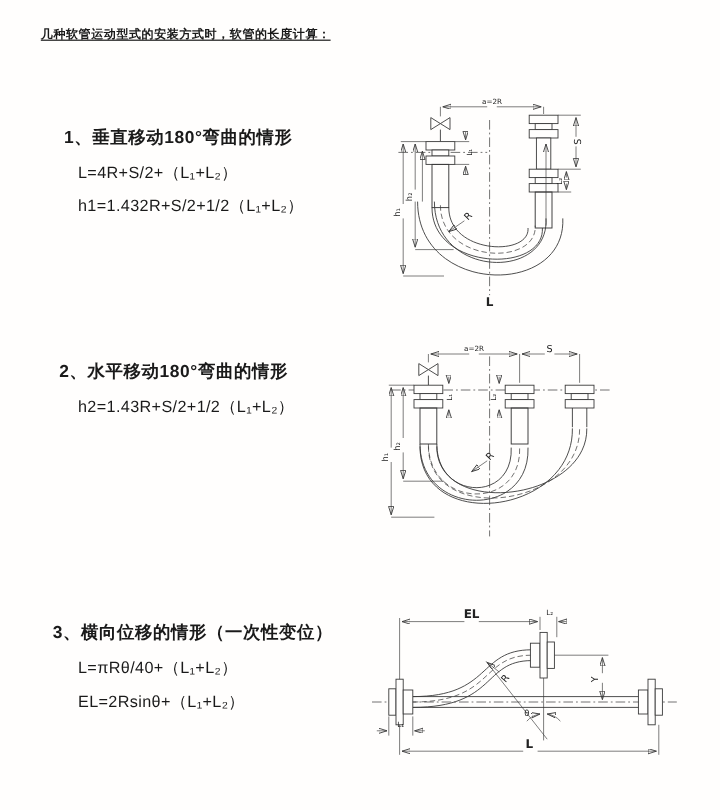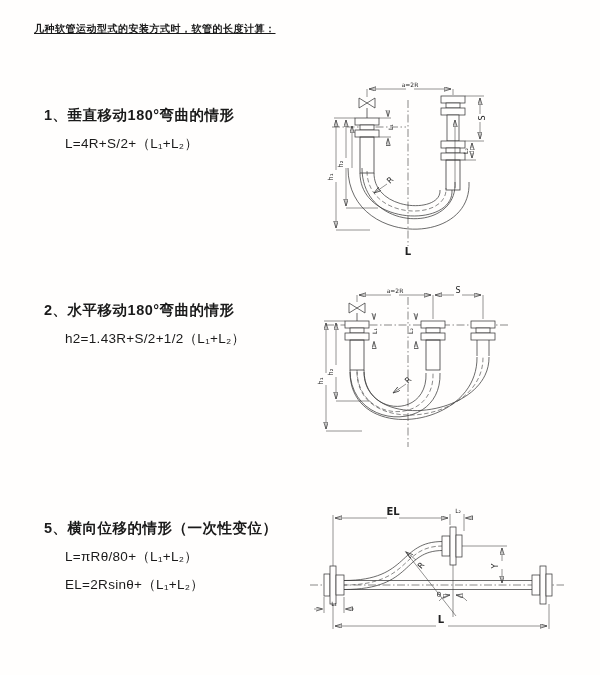--- a/index.html
+++ b/index.html
@@ -5,50 +5,51 @@
   html,body{margin:0;padding:0;}
   body{
     width:600px;height:675px;position:relative;background:#fffefd;
     font-family:"Liberation Sans","DejaVu Sans",sans-serif;color:#1a1a1a;overflow:hidden;
   }
   .page-title{
     position:absolute;top:22px;left:34px;font-size:10px;font-weight:700;letter-spacing:.5px;white-space:nowrap;text-decoration:underline;
   }
   .section{position:absolute;left:44px;}
   .sec1{top:106px;} .sec2{top:301px;} .sec3{top:519px;}
-  .heading{font-size:14.5px;font-weight:700;line-height:18px;white-space:nowrap;letter-spacing:.5px;}
+  .heading{font-size:14.5px;font-weight:700;line-height:18px;white-space:nowrap;letter-spacing:.5px;text-align:center;}
   .formula{font-size:13.5px;font-weight:400;line-height:17px;margin:11px 0 0 21px;white-space:nowrap;letter-spacing:.3px;}
   svg.diag{position:absolute;}
   svg.diag path, svg.diag rect, svg.diag line{stroke:#3a3a3a;fill:none;stroke-width:.75;}
   svg.diag rect.pl{fill:#fffefd;}
   svg.diag rect.braid{stroke-width:.8;}
   svg.diag .cl{stroke-dasharray:8 2.5 1.5 2.5;stroke-width:.6;}
   svg.diag .dash{stroke-dasharray:4.5 2.5;stroke-width:.6;}
   svg.diag .thin{stroke-width:.55;}
   svg.diag text{fill:#222;stroke:none;font-family:"DejaVu Sans",sans-serif;}
   .t6{font-size:6px;} .t7{font-size:7px;} .t8{font-size:8px;} .t10{font-size:10px;font-weight:700;}
 </style>
 </head>
 <body>
 
 <div class="page-title">几种软管运动型式的安装方式时，软管的长度计算：</div>
 
 <div class="section sec1">
   <div class="heading">1、垂直移动180°弯曲的情形</div>
   <div class="formula">L=4R+S/2+（L₁+L₂）</div>
+  <div class="formula">h1=1.432R+S/2+1/2（L₁+L₂）</div>
 </div>
 
 <div class="section sec2">
   <div class="heading">2、水平移动180°弯曲的情形</div>
   <div class="formula">h2=1.43R+S/2+1/2（L₁+L₂）</div>
 </div>
 
 <div class="section sec3">
-  <div class="heading">5、横向位移的情形（一次性变位）</div>
-  <div class="formula">L=πRθ/80+（L₁+L₂）</div>
+  <div class="heading">3、横向位移的情形（一次性变位）</div>
+  <div class="formula">L=πRθ/40+（L₁+L₂）</div>
   <div class="formula">EL=2Rsinθ+（L₁+L₂）</div>
 </div>
 
 <svg class="diag" style="left:312px;top:70px" width="285" height="190" viewBox="0 0 285 190">
   <defs>
     <pattern id="b1" width="3.5" height="3.5" patternUnits="userSpaceOnUse">
       <path d="M0,3.5 L3.5,0 M0,0 L3.5,3.5" stroke="#6a6a6a" stroke-width="0.45"></path>
     </pattern>
     <marker id="m1" markerWidth="8" markerHeight="6" refX="7" refY="2.2" orient="auto" markerUnits="userSpaceOnUse">
       <path d="M0,0 L7,2.2 L0,4.4 Z" fill="#3a3a3a" stroke="none"></path>

